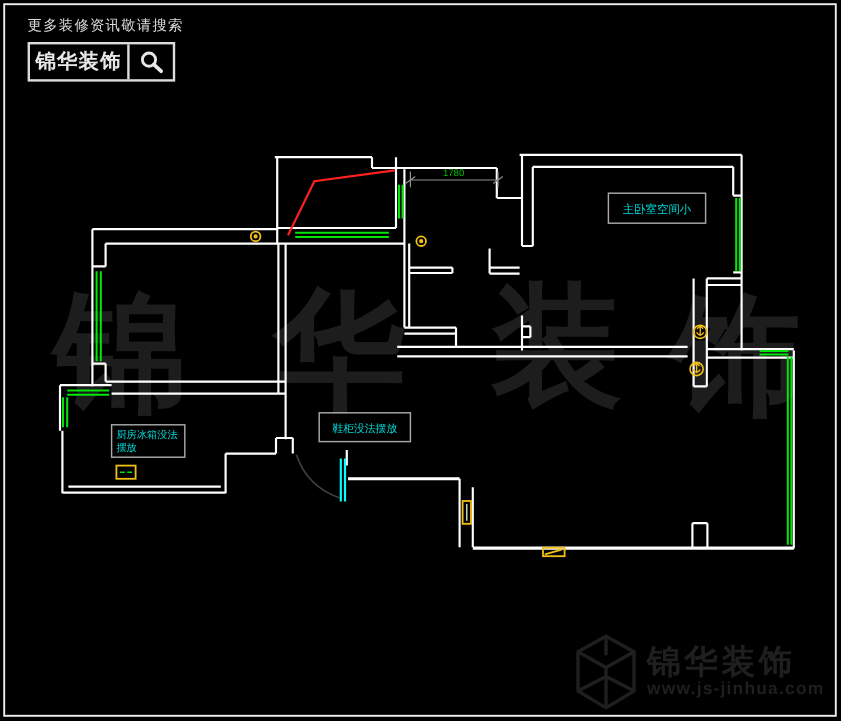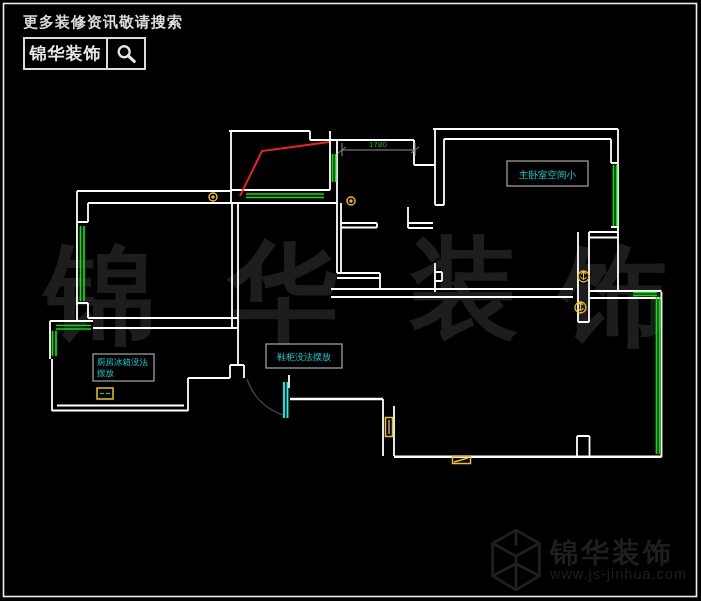--- a/index.html
+++ b/index.html
@@ -1,34 +1,34 @@
 <!DOCTYPE html>
 <html><head>
 <meta charset="utf-8">
 <style>
   html,body{margin:0;padding:0;background:#000;}
   #stage{position:relative;width:701px;height:601px;background:#000;overflow:hidden;
          font-family:"Liberation Sans",sans-serif;}
   
   .hdr{position:absolute;left:23px;top:13px;color:#e2e2e2;}
-  .hdr .promo{font-size:15px;font-weight:bold;letter-spacing:1px;color:#dcdcdc;}
+  .hdr .promo{font-size:12px;font-weight:normal;letter-spacing:1px;color:#dcdcdc;}
   .brandbox{margin-top:5px;width:119px;height:29px;border:2px solid #dcdcdc;
             display:flex;align-items:stretch;}
   .brandbox .bname{flex:1;display:flex;align-items:center;justify-content:center;
             font-size:17px;font-weight:bold;letter-spacing:1px;color:#e8e8e8;
             font-family:"Liberation Serif",serif;}
   .brandbox .bsearch{width:36px;border-left:2px solid #dcdcdc;display:flex;
             align-items:center;justify-content:center;}
   
   .ftr{position:absolute;right:14px;bottom:8px;display:flex;align-items:center;gap:6px;
        color:#1f1f1f;}
   .ftr .txt{display:flex;flex-direction:column;line-height:1.05;}
   .ftr .fbrand{font-size:28px;font-weight:bold;letter-spacing:3px;
        font-family:"Liberation Serif",serif;color:#1f1f1f;}
-  .ftr .furl{font-size:14.5px;color:#1f1f1f;letter-spacing:1px;}
+  .ftr .furl{font-size:14.5px;color:#1f1f1f;letter-spacing:1px;font-weight:bold;}
   svg text{font-family:"Liberation Sans",sans-serif;}
   .wm{font-family:"Liberation Serif",serif;font-weight:bold;fill:#1d1d1d;font-size:110px;}
 </style>
 </head>
 <body>
 
 <div id="stage">
 
   <svg width="701" height="601" viewBox="0 0 701 601" style="position:absolute;left:0;top:0;">
 

